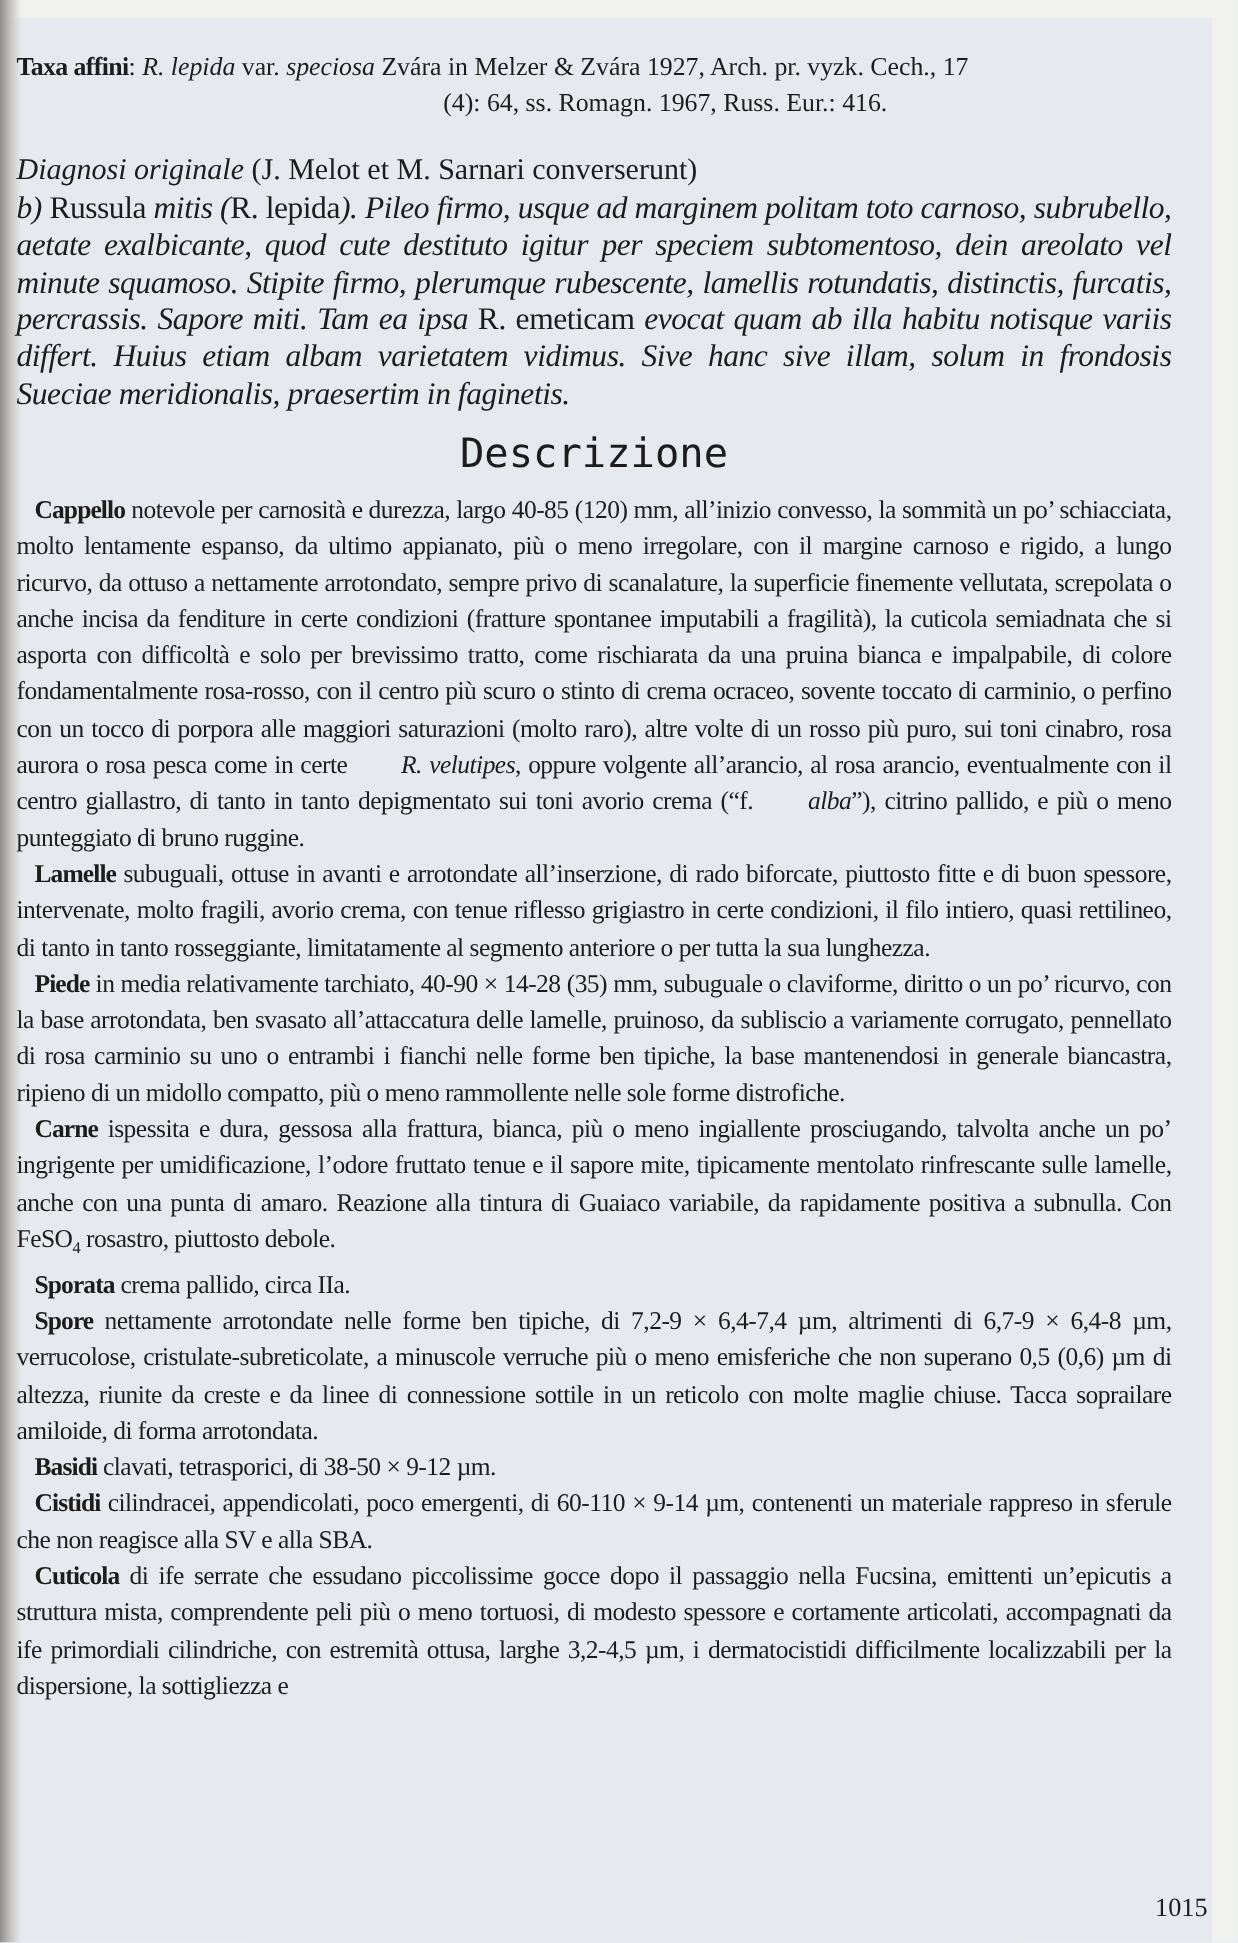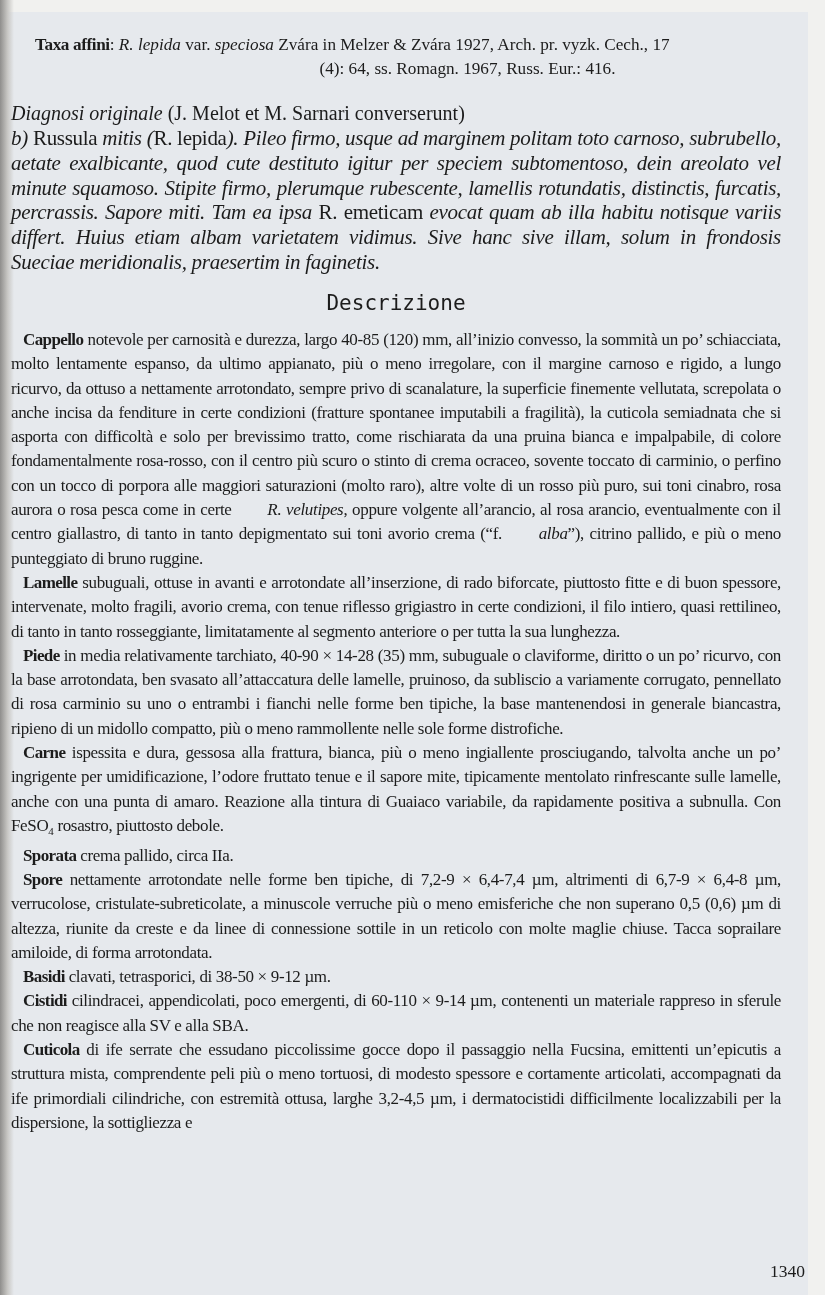--- a/index.html
+++ b/index.html
@@ -15,37 +15,37 @@
   }
   .tint {
     position: absolute; left: 0; top: 12px; width: 808px; height: 1283px;
     background: #e6e9ed;
   }
   .page {
     position: absolute; left: 11px; top: 0; width: 770px;
   }
   .taxa {
     position: absolute; top: 33px; left: 0; width: 770px;
-    font-size: 17.2px; line-height: 24px; margin-left: 24px;
+    font-size: 17.2px; line-height: 24px;
   }
   .taxa .lbl { font-weight: bold; letter-spacing: -0.4px; }
   .taxa .cont { padding-left: 95px; text-align: center; }
   .diag {
     position: absolute; top: 100px; left: 0; width: 770px;
   }
   .diag-title { font-size: 20px; line-height: 26px; }
   .diag-title .it { font-style: italic; font-weight: normal; }
   .diag-body {
     font-size: 21px; line-height: 24.8px; text-align: justify;
     font-style: italic; letter-spacing: -0.3px;
   }
   .diag-body .up { font-style: normal; }
   .heading {
     position: absolute; top: 289px; left: 0; width: 770px; text-align: center;
-    font-family: "DejaVu Sans Mono", monospace; font-size: 21px; line-height: 28px;
+    font-family: "DejaVu Sans Mono", monospace; font-size: 27px; line-height: 28px;
   }
   .desc {
     position: absolute; top: 328px; left: 0; width: 770px;
     font-size: 17px; line-height: 24.3px; text-align: justify;
     letter-spacing: -0.35px;
   }
   .desc p { margin: 0; }
   .desc b { font-weight: bold; letter-spacing: -0.6px; margin-left: 12px; }
   .desc i { font-style: italic; margin-left: 31px; }
   .pnum {
@@ -81,13 +81,13 @@
     <p><b>Piede</b><span> in media relativamente tarchiato, 40-90 × 14-28 (35) mm, subuguale o claviforme, diritto o un po’ ricurvo, con la base arrotondata, ben svasato all’attaccatura delle lamelle, pruinoso, da subliscio a variamente corrugato, pennellato di rosa carminio su uno o entrambi i fianchi nelle forme ben tipiche, la base mantenendosi in generale biancastra, ripieno di un midollo compatto, più o meno rammollente nelle sole forme distrofiche.</span></p>
     <p><b>Carne</b><span> ispessita e dura, gessosa alla frattura, bianca, più o meno ingiallente prosciugando, talvolta anche un po’ ingrigente per umidificazione, l’odore fruttato tenue e il sapore mite, tipicamente mentolato rinfrescante sulle lamelle, anche con una punta di amaro. Reazione alla tintura di Guaiaco variabile, da rapidamente positiva a subnulla. Con FeSO</span><sub style="font-size:11px;">4</sub><span> rosastro, piuttosto debole.</span></p>
     <p><b>Sporata</b><span> crema pallido, circa IIa.</span></p>
     <p><b>Spore</b><span> nettamente arrotondate nelle forme ben tipiche, di 7,2-9 × 6,4-7,4 µm, altrimenti di 6,7-9 × 6,4-8 µm, verrucolose, cristulate-subreticolate, a minuscole verruche più o meno emisferiche che non superano 0,5 (0,6) µm di altezza, riunite da creste e da linee di connessione sottile in un reticolo con molte maglie chiuse. Tacca soprailare amiloide, di forma arrotondata.</span></p>
     <p><b>Basidi</b><span> clavati, tetrasporici, di 38-50 × 9-12 µm.</span></p>
     <p><b>Cistidi</b><span> cilindracei, appendicolati, poco emergenti, di 60-110 × 9-14 µm, contenenti un materiale rappreso in sferule che non reagisce alla SV e alla SBA.</span></p>
     <p><b>Cuticola</b><span> di ife serrate che essudano piccolissime gocce dopo il passaggio nella Fucsina, emittenti un’epicutis a struttura mista, comprendente peli più o meno tortuosi, di modesto spessore e cortamente articolati, accompagnati da ife primordiali cilindriche, con estremità ottusa, larghe 3,2-4,5 µm, i dermatocistidi difficilmente localizzabili per la dispersione, la sottigliezza e</span></p>
   </div>
 </div>
 
-<div class="pnum">1340</div>
+<div class="pnum">1015</div>
 
 </body></html>

